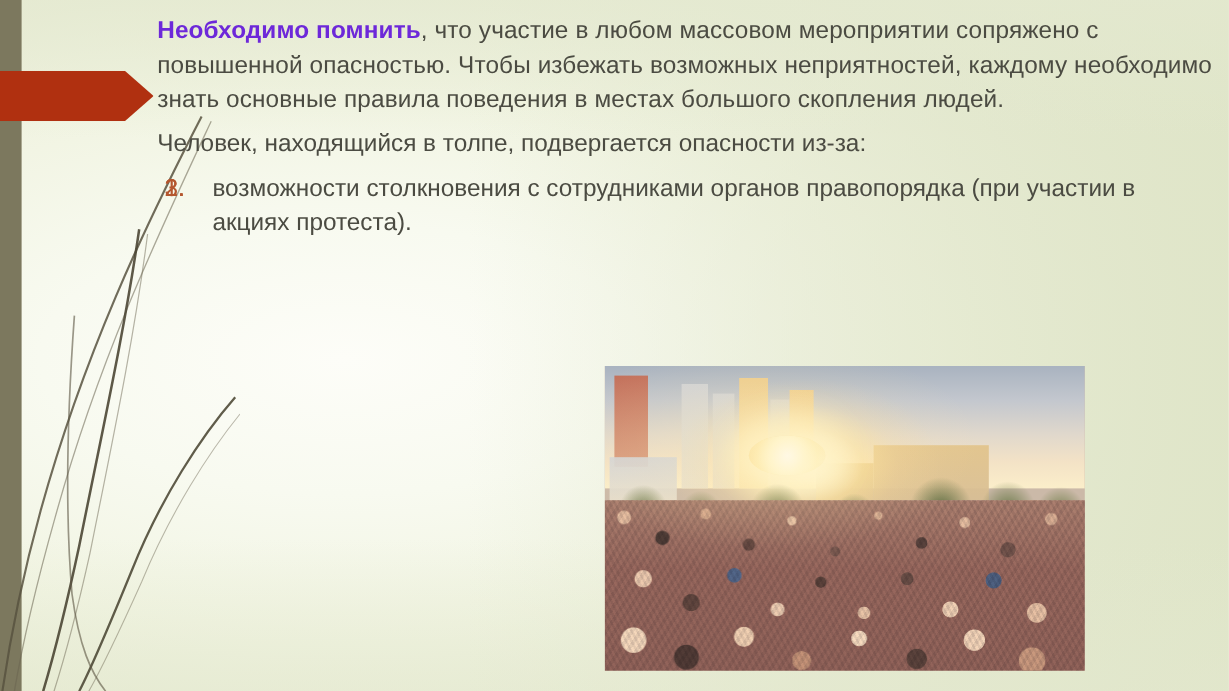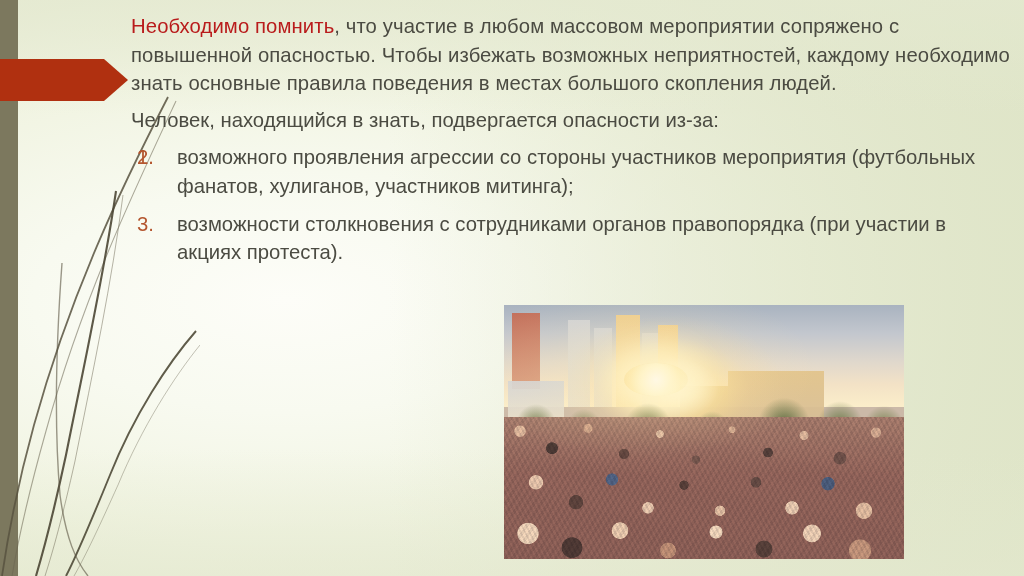--- a/index.html
+++ b/index.html
@@ -82,22 +82,22 @@
   }
   .para {
     color: #4b4b42;
     font-size: 20.3px;
     line-height: 28.6px;
     letter-spacing: 0.1px;
     margin: 0 0 8px 0;
     text-align: left;
   }
   .para .lead {
-    font-weight: normal;
-    color: #b91c1c;
+    font-weight: bold;
+    color: #6d28d9;
   }
   .para2 {
     color: #4b4b42;
     font-size: 20.3px;
     line-height: 28.6px;
     margin: 8px 0 9px 0;
   }
 
   ol.numlist {
     list-style: none;
@@ -271,29 +271,28 @@
     <path d="M200 250 C 174 282, 142 332, 118 390 C 100 430, 86 460, 74 481" fill="none" stroke="#6c6753" stroke-width="0.9" opacity="0.45"></path>
     <path d="M62 168 C 56 250, 54 330, 60 400 C 66 444, 76 466, 88 481" fill="none" stroke="#5a5441" stroke-width="1.4" opacity="0.6"></path>
   </svg>
 
   <div class="arrow-banner"></div>
 
   <div class="content">
 
     <p class="para"><span class="lead">Необходимо помнить</span><span>, что участие в любом массовом мероприятии сопряжено с повышенной опасностью. Чтобы избежать возможных неприятностей, каждому необходимо знать основные правила поведения в местах большого скопления людей.</span></p>
 
-    <p class="para2">Человек, находящийся в знать, подвергается опасности из-за:</p>
+    <p class="para2">Человек, находящийся в толпе, подвергается опасности из-за:</p>
 
     <ol class="numlist">
       <li>
         <span class="marker">1.</span>
       </li>
       <li>
         <span class="marker">2.</span>
-        <span>возможного проявления агрессии со стороны участников мероприятия (футбольных фанатов, хулиганов, участников митинга);</span>
       </li>
       <li>
         <span class="marker">3.</span>
         <span>возможности столкновения с сотрудниками органов правопорядка (при участии в акциях протеста).</span>
       </li>
     </ol>
 
   </div>
 
   <div class="photo" title="Большая толпа людей на городской площади на фоне небоскрёбов на закате">

